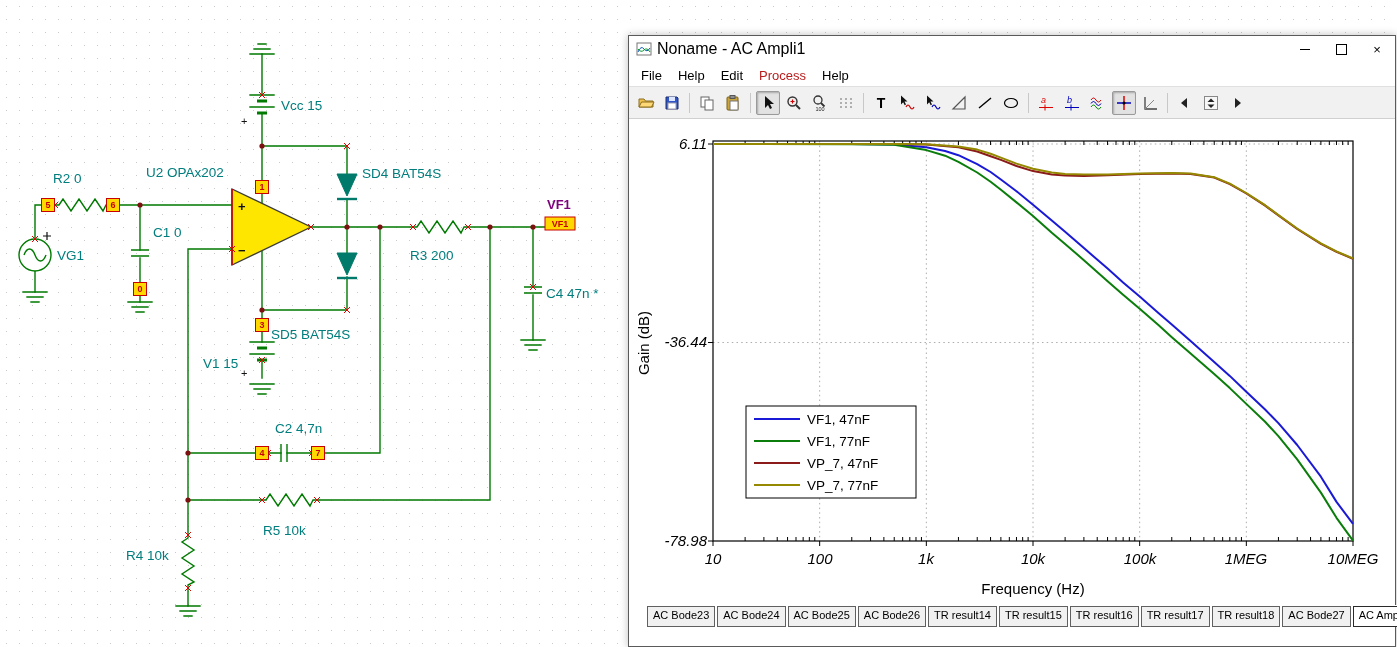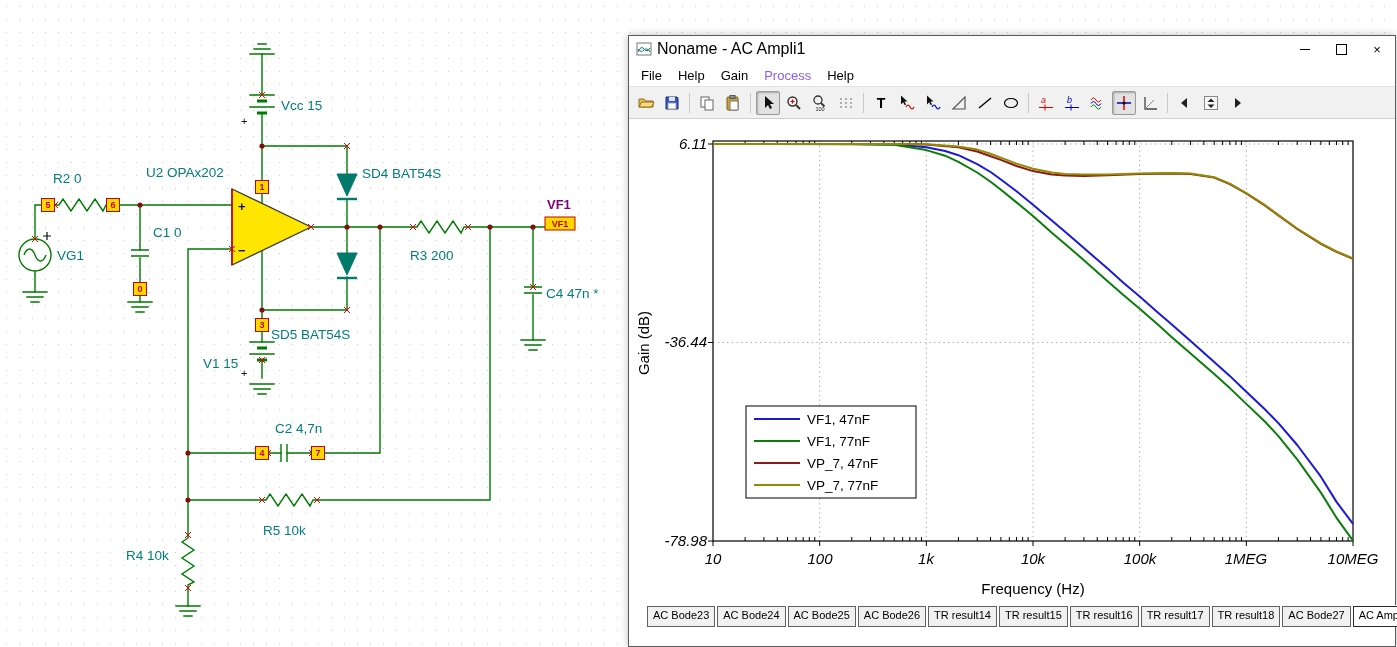--- a/index.html
+++ b/index.html
@@ -28,21 +28,21 @@
     border:1px solid #5a5a5a;box-sizing:border-box;box-shadow:0 0 8px rgba(0,0,0,.25)}
   .titlebar{height:26px;display:flex;align-items:center;background:#fff}
   .win-icon{width:16px;height:16px;margin:0 5px 0 7px;display:flex}
   .title{font-size:16px;color:#000}
   .winbtns{margin-left:auto;display:flex;height:100%}
   .wb{width:36px;display:flex;align-items:center;justify-content:center;font-size:13px;color:#000}
   .min-glyph{width:10px;border-top:1px solid #000;display:block}
   .max-glyph{width:9px;height:9px;border:1px solid #000;display:block}
   .menubar{height:24px;display:flex;align-items:flex-end;padding-left:4px;background:#fff}
   .menu-item{padding:3px 8px;font-size:13px;color:#000}
-  .menu-item.disabled{color:#8b5cf6}
+  .menu-item.disabled{color:#b91c1c}
   .toolbar{height:33px;background:#f1f1f1;border-top:1px solid #e0e0e0;border-bottom:1px solid #d0d0d0;
     display:flex;align-items:center;padding-left:4px;box-sizing:border-box}
   .tb{width:24px;height:24px;display:flex;align-items:center;justify-content:center;margin:0 1px;
     border:1px solid transparent;border-radius:2px;box-sizing:border-box}
   .tb.pressed{background:#e2e2e2;border:1px solid #9a9a9a;box-shadow:inset 1px 1px 2px rgba(0,0,0,.25)}
   .sep{width:1px;height:20px;background:#c8c8c8;margin:0 4px}
   .chartarea{position:absolute;left:0;top:83px;width:768px;height:486px}
   .chartarea svg{display:block}
   
   .dotline{stroke:#adadad;stroke-dasharray:1.5 3.2;stroke-width:1}
@@ -240,21 +240,21 @@
       <span class="wb">
           <span class="max-glyph"></span>
         </span>
       <span class="wb">×</span>
     </span>
   </div>
 
   <div class="menubar">
     <span class="menu-item">File</span>
     <span class="menu-item">Help</span>
-    <span class="menu-item">Gain</span>
+    <span class="menu-item">Edit</span>
     <span class="menu-item disabled">Process</span>
     <span class="menu-item">Help</span>
   </div>
 
   <div class="toolbar">
     <span class="tb">
         <svg width="18" height="18">
           <path d="M2 13 V5 h5 l1.5 2 H16 v6 z" fill="#f2c24e" stroke="#8a6d1f"></path>
           <path d="M2 13 l2.5 -5 H17 l-2.5 5 z" fill="#ffd978" stroke="#8a6d1f"></path>
         </svg>

